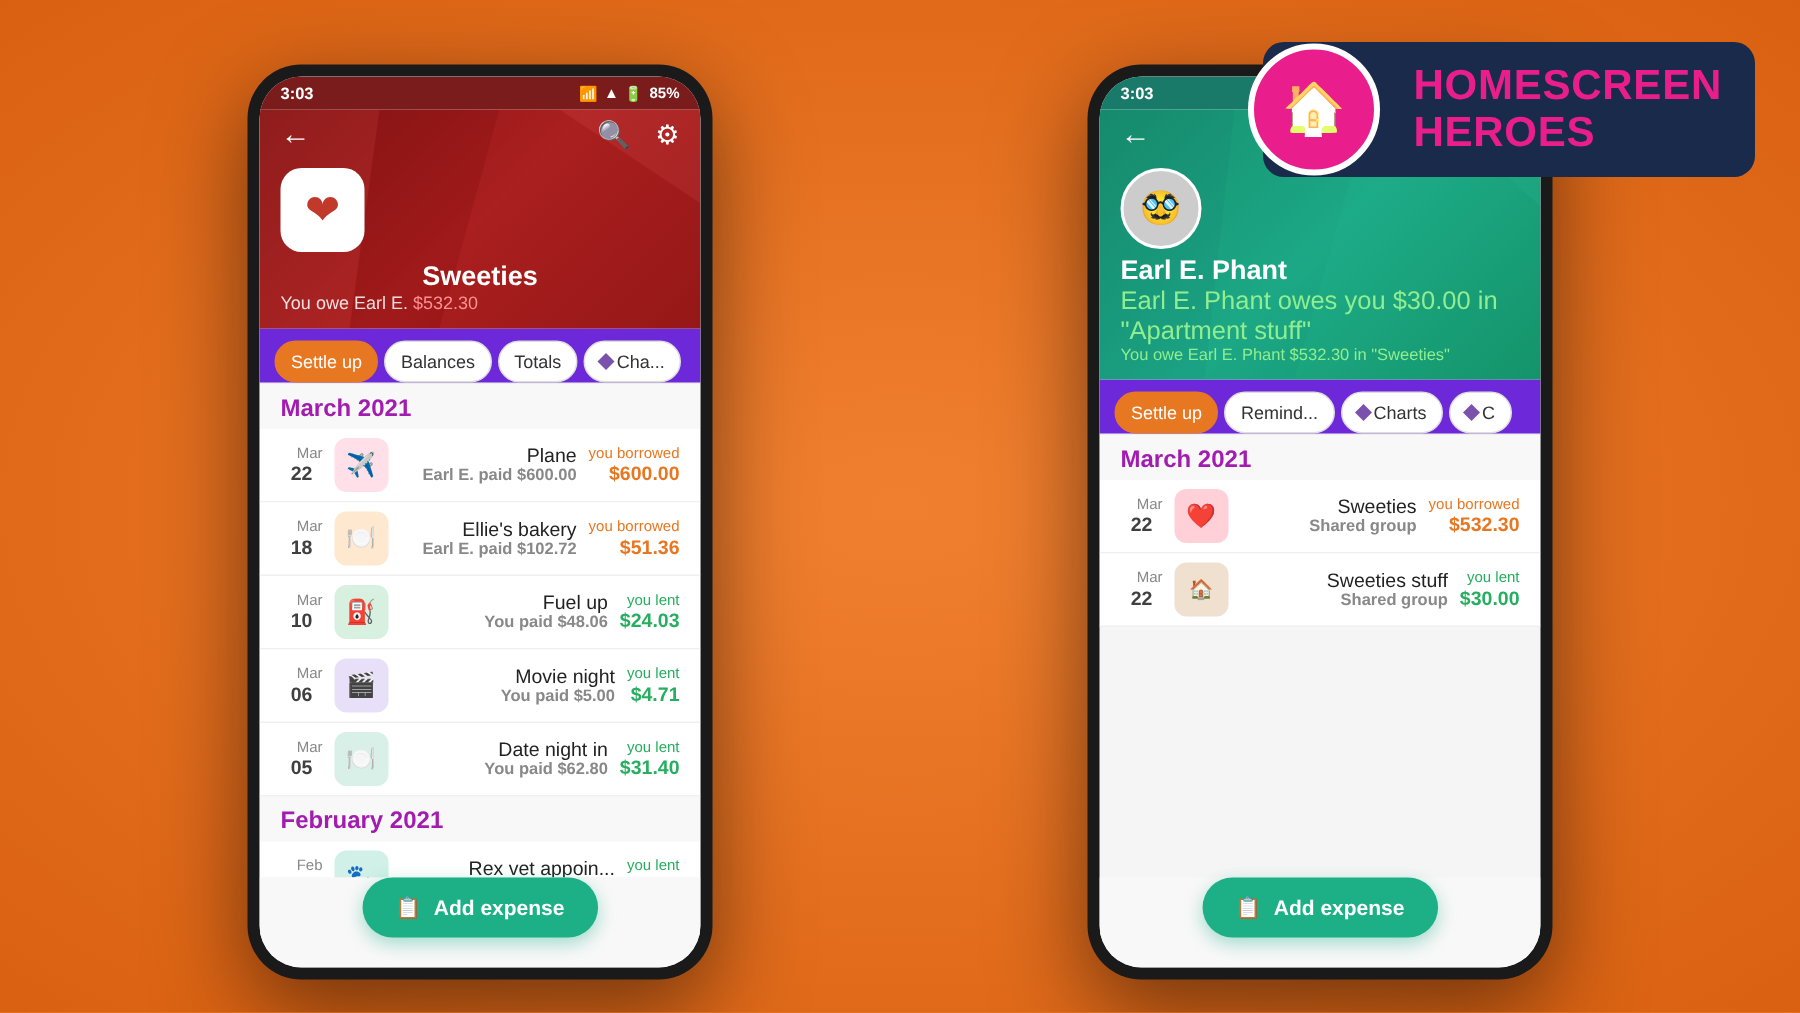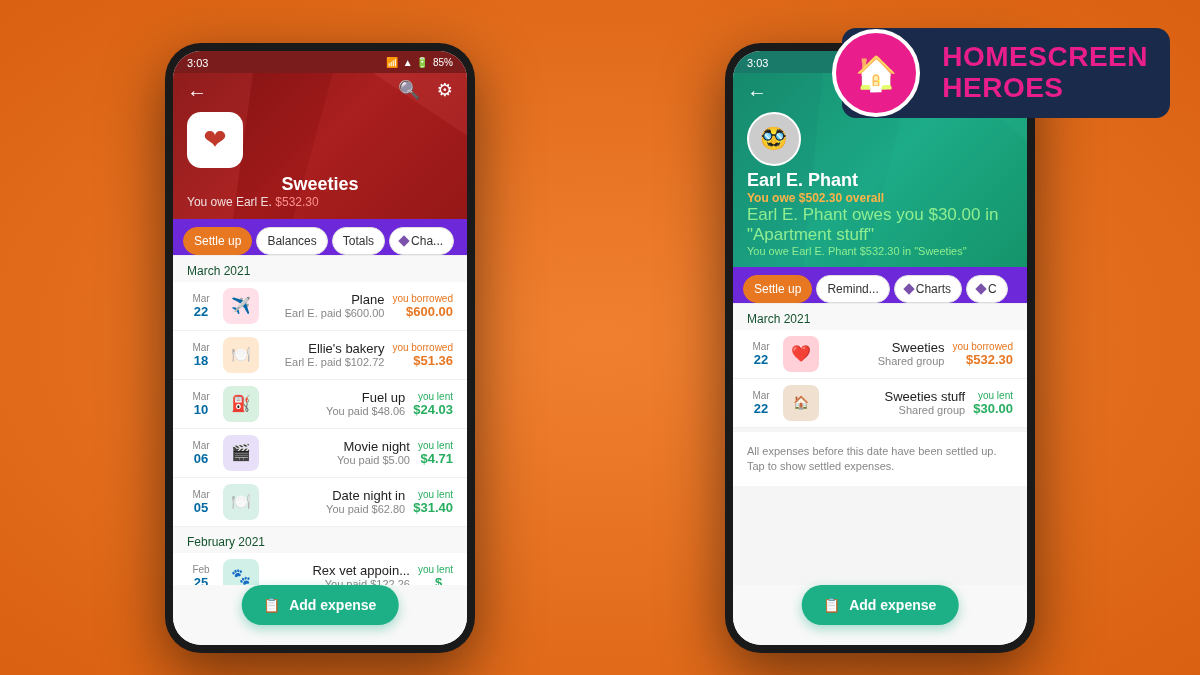--- a/index.html
+++ b/index.html
@@ -53,21 +53,21 @@
       background: #f5f5f5;
       display: flex;
       flex-direction: column;
     }
 
     
     .status-bar {
       background: #7a1c1c;
       color: white;
       font-size: 11px;
-      font-weight: 400;
+      font-weight: 700;
       padding: 6px 14px 4px;
       display: flex;
       justify-content: space-between;
       align-items: center;
     }
 
     .status-icons {
       display: flex;
       align-items: center;
       gap: 4px;
@@ -172,23 +172,23 @@
 
     .chart-diamond {
       width: 8px;
       height: 8px;
       background: #7B52AB;
       transform: rotate(45deg);
       display: inline-block;
     }
 
     .month-label {
-      font-size: 12px;
-      font-weight: 400;
-      color: #14532d;
+      font-size: 16px;
+      font-weight: 700;
+      color: #a21caf;
       padding: 8px 14px 4px;
       background: #f8f8f8;
     }
 
     .expense-item {
       display: flex;
       align-items: center;
       padding: 6px 14px;
       background: white;
       border-bottom: 1px solid #f0f0f0;
@@ -197,26 +197,27 @@
 
     .expense-date {
       font-size: 10px;
       color: #888;
       text-align: center;
       min-width: 28px;
     }
 
     .expense-date .month {
       display: block;
+      text-align: right;
     }
 
     .expense-date .day {
       font-size: 13px;
       font-weight: 600;
-      color: #0369a1;
+      color: #404040;
       display: block;
     }
 
     .expense-icon-box {
       width: 36px;
       height: 36px;
       border-radius: 8px;
       display: flex;
       align-items: center;
       justify-content: center;
@@ -239,20 +240,21 @@
 
     .expense-name {
       font-size: 13px;
       font-weight: 500;
       color: #222;
     }
 
     .expense-payer {
       font-size: 11px;
       color: #888;
+      font-weight: bold;
     }
 
     .expense-amount-box {
       text-align: right;
     }
 
     .expense-type {
       font-size: 10px;
       color: #E87722;
     }
@@ -567,21 +569,20 @@
           <polygon points="180,0 294,0 294,140 130,140" fill="#15A070"></polygon>
           <polygon points="220,0 294,0 294,50" fill="#20B080"></polygon>
         </svg>
         <div class="header-top" style="width:100%; position:relative; z-index:2;">
           <span class="back-btn">←</span>
         </div>
         <div class="avatar-circle" style="position:relative;z-index:2;">
           <span class="avatar-emoji">🥸</span>
         </div>
         <div class="friend-name" style="position:relative;z-index:2;">Earl E. Phant</div>
-        <div class="friend-owe-text" style="position:relative;z-index:2;">You owe $502.30 overall</div>
         <div class="friend-detail" style="position:relative;z-index:2;font-size:17px;">
           <span>Earl E. Phant owes you </span><span style="color:#90EE90;">$30.00</span><span> in "Apartment stuff"</span>
         </div>
         <div class="friend-detail" style="position:relative;z-index:2;font-size:11px;">
           <span>You owe Earl E. Phant </span><span style="color:#90EE90;">$532.30</span><span> in "Sweeties"</span>
         </div>
       </div>
 
       <div class="tab-bar">
         <button class="tab-btn active" style="background:#E87722;color:white;border-color:#E87722;">Settle up</button>
@@ -622,23 +623,20 @@
           <div class="expense-info">
             <div class="expense-name">Sweeties stuff</div>
             <div class="expense-payer">Shared group</div>
           </div>
           <div class="expense-amount-box">
             <div class="expense-type lent">you lent</div>
             <div class="expense-amount lent">$30.00</div>
           </div>
         </div>
 
-        <div style="padding: 12px 14px; background: white; margin-top: 4px;">
-          <p style="font-size: 11px; color: #888; line-height: 1.4;">All expenses before this date have been settled up. Tap to show settled expenses.</p>
-        </div>
       </div>
 
       <div style="position: relative; height: 60px; background: #f8f8f8;">
         <button class="fab">
           <span>📋</span>
           <span>Add expense</span>
         </button>
       </div>
 
     </div>

